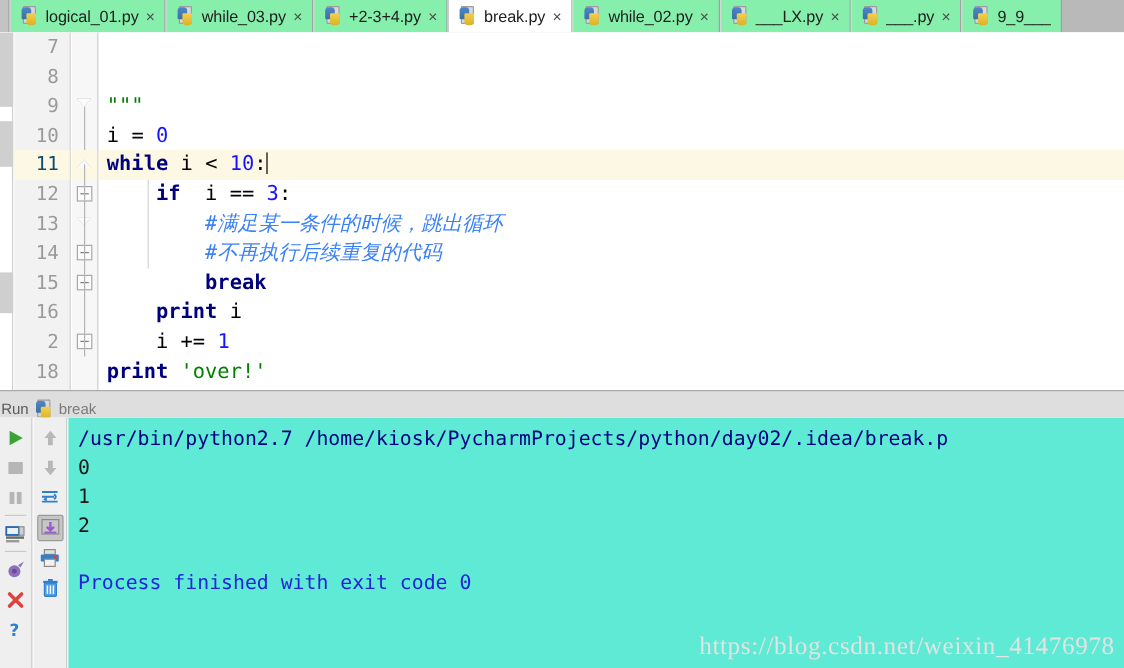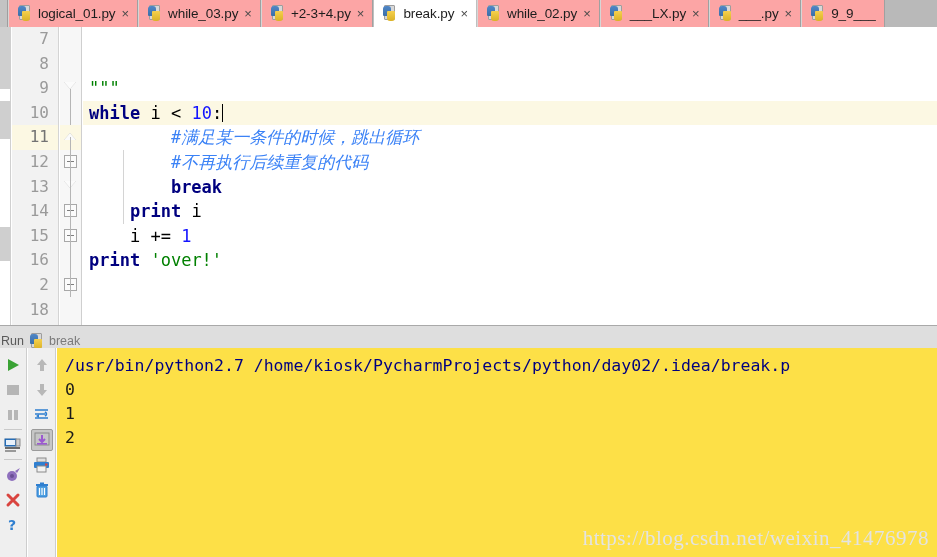--- a/index.html
+++ b/index.html
@@ -31,21 +31,21 @@
     background: #c3c3c3;
     border-right: 1px solid #9e9e9e;
     flex: 0 0 auto;
   }
   .tab {
     position: relative;
     display: flex;
     align-items: center;
     gap: 5px;
     padding: 0 8px 0 9px;
-    background: #fca5a5;
+    background: #86efac;
     border-right: 1px solid #a0a0a0;
     border-left: 1px solid #d6d6d6;
     color: #1d1d1d;
     font-size: 13.5px;
     white-space: nowrap;
     flex: 0 0 auto;
     cursor: default;
   }
   .tab.active {
     background: #ffffff;
@@ -136,21 +136,21 @@
   .row.current .code-bg {
     background: #fcf8e3;
   }
   .ln {
     position: absolute; right: 9px; top: 0;
     font-family: "DejaVu Sans Mono", monospace;
     font-size: 16px;
     color: #9a9a9a;
     letter-spacing: 0px;
   }
-  .row.current .ln { color: #737373; }
+  .row.current .ln { color: #0c4a6e; }
   .ln-bg, .fold-bg, .code-bg {
     position: absolute; top: 0; left: 0;
     width: 100%; height: 100%;
   }
 
   .code {
     position: relative;
     font-family: "DejaVu Sans Mono", monospace;
     font-size: 17px;
     color: #000000;
@@ -285,21 +285,21 @@
   .tb-sep {
     width: 18px; height: 1px;
     background: #c9c9c9;
     margin: 3px auto 4px auto;
   }
 
   .console {
     position: absolute;
     top: 0; left: 57px;
     right: 0; height: 209px;
-    background: #fde047;
+    background: #5eead4;
     padding: 6px 0 0 8px;
     overflow: hidden;
   }
   .cline {
     font-family: "DejaVu Sans Mono", monospace;
     font-size: 16.5px;
     line-height: 24px;
     color: #000080;
     white-space: pre;
   }
@@ -526,26 +526,34 @@
       <div class="row">
         <div class="code-bg"></div>
           <div class="code"> </div>
       </div>
 
       <div class="row">
         <div class="code-bg"></div>
         <div class="code"><span class="docstr">"""</span></div>
       </div>
 
+      <div class="row">
+        <div class="code-bg"></div>
+        <div class="code"><span class="plain">i</span><span class="op"> </span><span class="op">=</span><span class="op"> </span><span class="num">0</span></div>
+      </div>
 
       <div class="row current">
         <div class="code-bg"></div>
         <div class="code"><span class="kw">while</span><span> </span><span class="plain">i</span><span> </span><span class="op">&lt;</span><span> </span><span class="num">10</span><span class="op">:</span><span class="caret"></span></div>
       </div>
 
+      <div class="row">
+        <div class="code-bg"></div>
+        <div class="code">    <span class="kw">if</span><span>  </span><span class="plain">i</span><span> </span><span class="op">==</span><span> </span><span class="num">3</span><span class="op">:</span></div>
+      </div>
 
       <div class="row">
         <div class="code-bg"></div>
         <div class="code">        <span class="cmt">#满足某一条件的时候，跳出循环</span></div>
       </div>
 
       <div class="row">
         <div class="code-bg"></div>
         <div class="code">        <span class="cmt">#不再执行后续重复的代码</span></div>
       </div>
@@ -703,18 +711,19 @@
         </span>
       </div>
     </div>
 
     <div class="console">
       <div class="cline cmdline">/usr/bin/python2.7 /home/kiosk/PycharmProjects/python/day02/.idea/break.p</div>
       <div class="cline out">0</div>
       <div class="cline out">1</div>
       <div class="cline out">2</div>
       <div class="cline blank"> </div>
+      <div class="cline finish">Process finished with exit code 0</div>
     </div>
 
     <div class="watermark">https://blog.csdn.net/weixin_41476978</div>
   </div>
 
 </div>
 
 </body></html>

